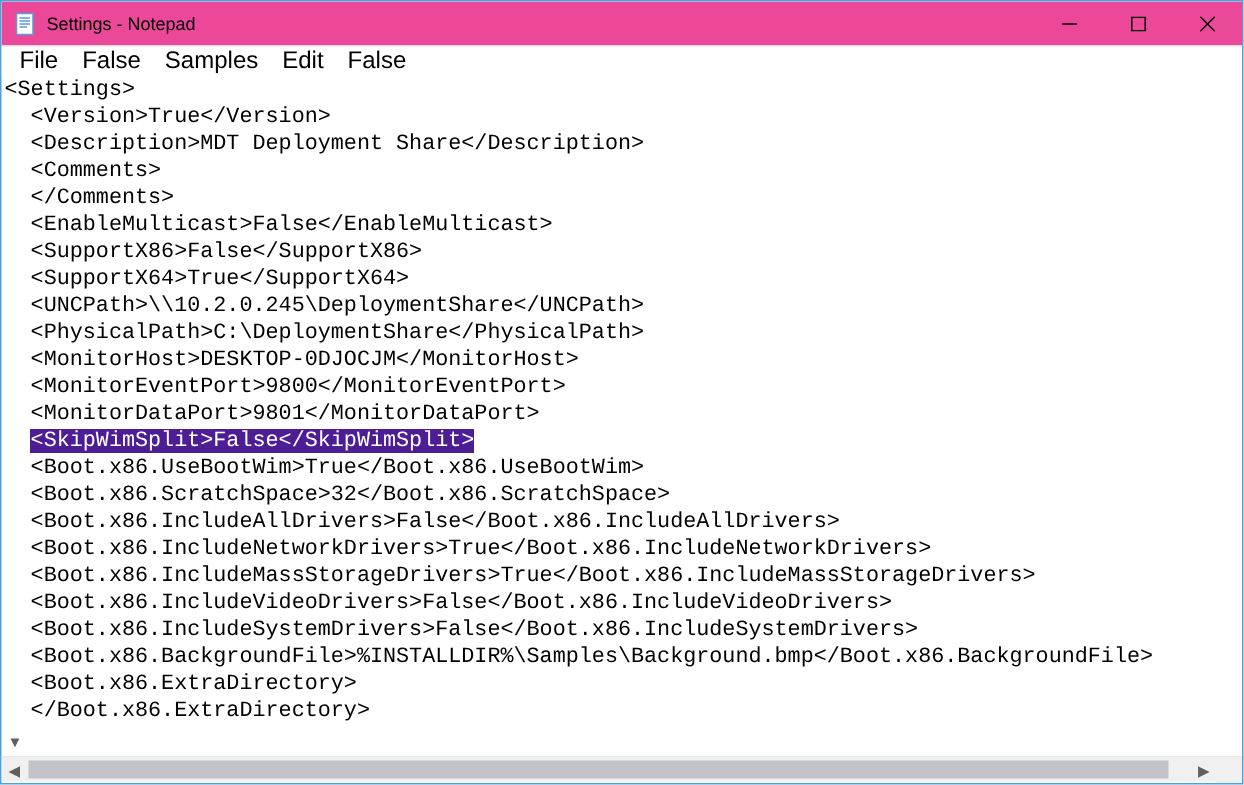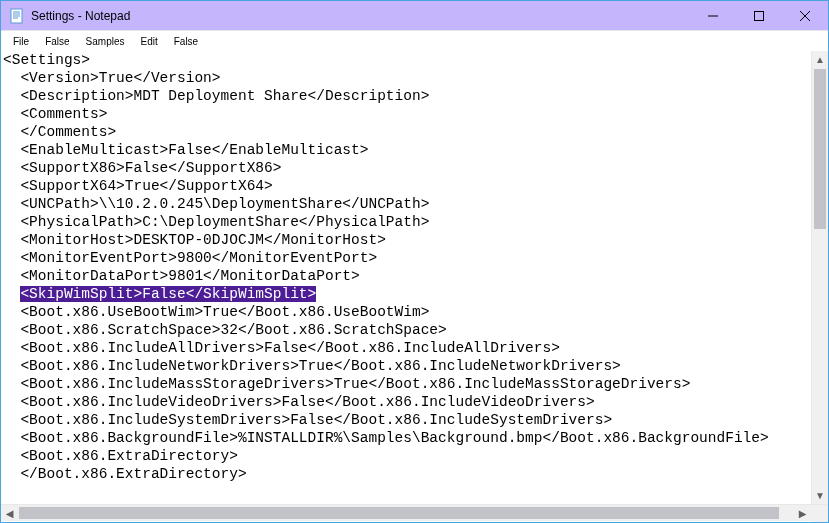--- a/index.html
+++ b/index.html
@@ -7,21 +7,21 @@
   font-family: "Segoe UI", Tahoma, sans-serif;
   font-size: 12px;
   background: #fff;
   width: 829px;
   height: 523px;
   overflow: hidden;
   border: 1px solid #4aa3df;
 }
 .titlebar {
   height: 30px;
-  background: #c4b5fd;
+  background: #ec4899;
   display: flex;
   align-items: center;
   border-bottom: 1px solid #e5e5e5;
 }
 .titlebar .icon {
   width: 16px;
   height: 16px;
   margin: 0 6px 0 8px;
   display: inline-flex;
   align-items: center;
@@ -45,30 +45,31 @@
   font-size: 13px;
   color: #000;
   cursor: pointer;
 }
 .menubar {
   height: 20px;
   display: flex;
   align-items: center;
   padding: 0 4px;
   background: #fff;
-  font-size: 10px;
+  font-size: 16px;
 }
 .menuitem {
   padding: 2px 8px;
   cursor: pointer;
 }
 .content-wrap {
   position: relative;
   height: calc(523px - 30px - 20px - 18px - 2px);
   display: flex;
+  flex-direction: column;
 }
 .content {
   flex: 1;
   font-family: Consolas, "Courier New", monospace;
   font-size: 14.5px;
   line-height: 18px;
   white-space: pre;
   overflow: hidden;
   padding: 0 2px;
   color: #000;

